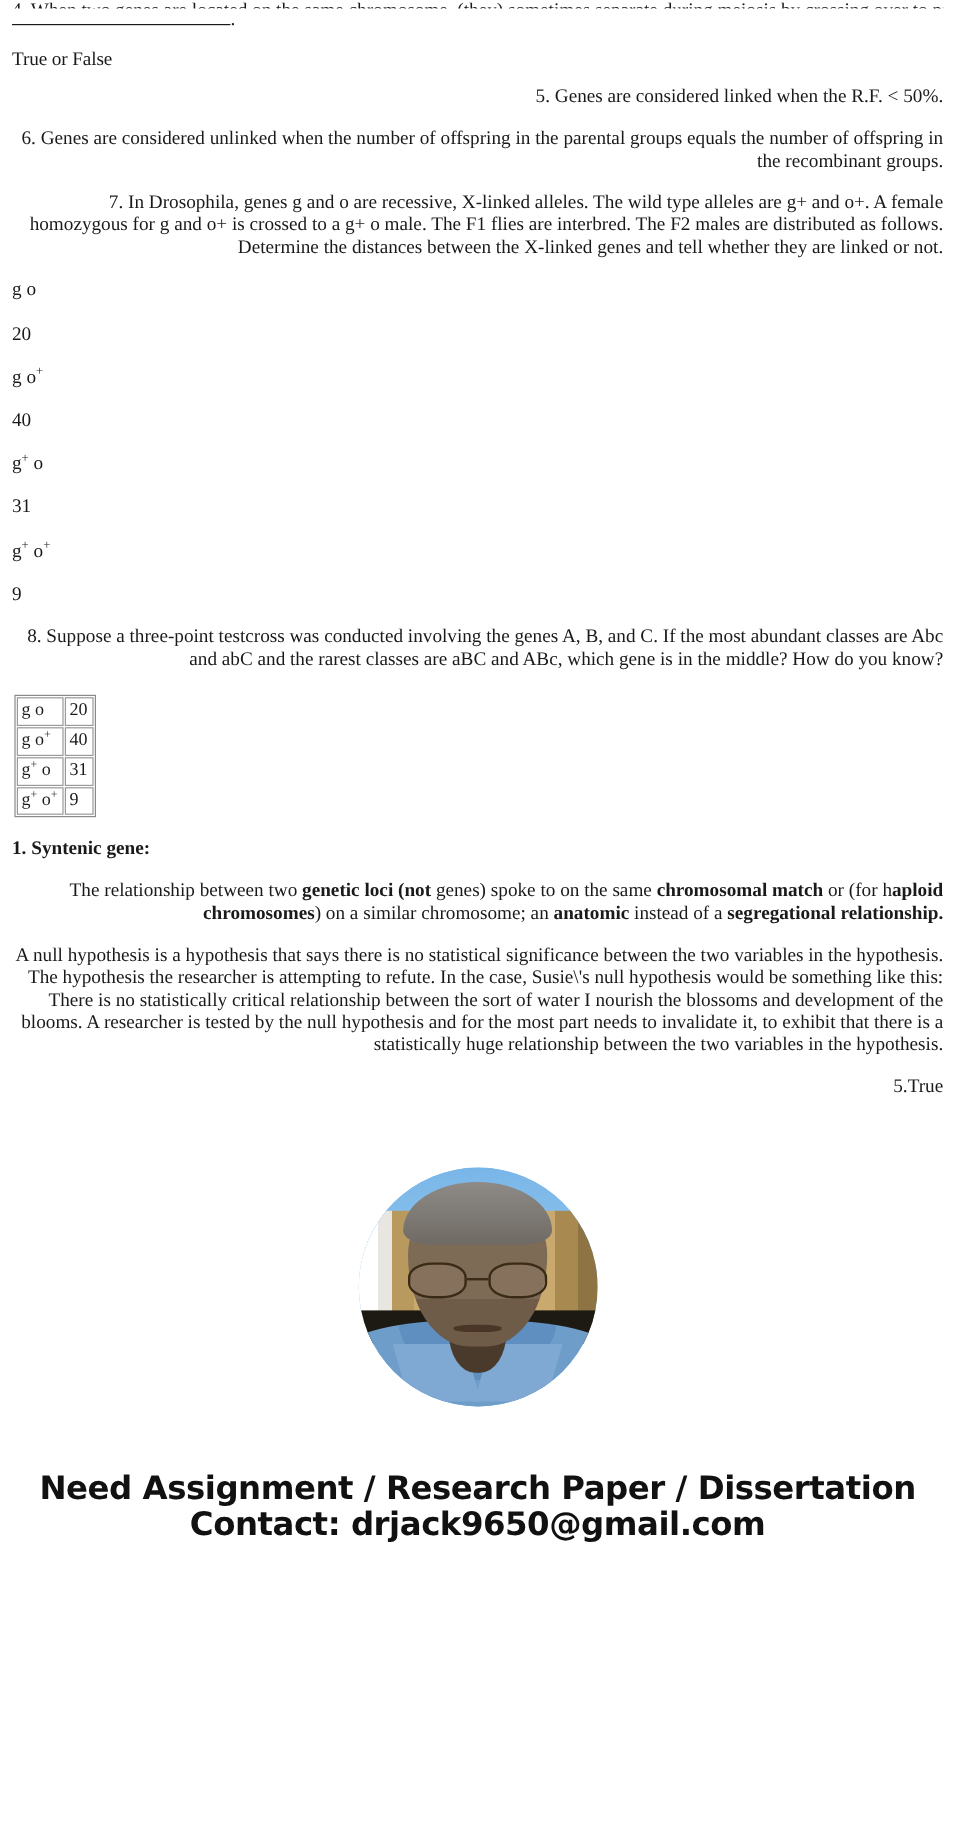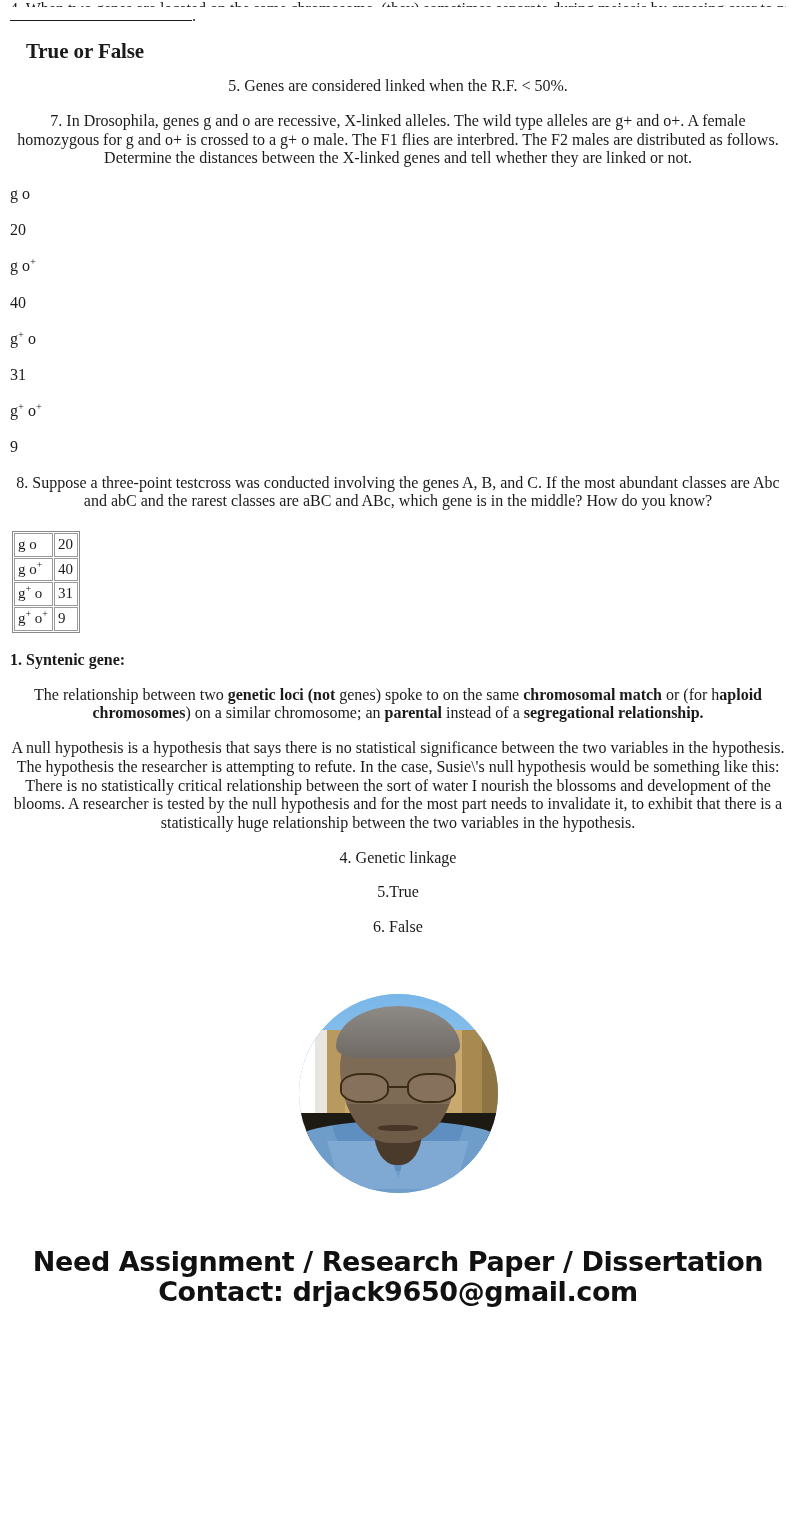--- a/index.html
+++ b/index.html
@@ -41,31 +41,31 @@
   }
   .blank-fill {
     display: inline-block;
     width: 182px;
     border-bottom: 1px solid #1a1a1a;
     height: 0.82em;
     vertical-align: baseline;
   }
 
   h3.section-head {
-    font-size: 21px;
-    font-weight: bold;
-    margin: 13px 0 13px 16px;
+    font-size: 16px;
+    font-weight: normal;
+    margin: 13px 0 13px 0;
     line-height: 1.2;
     letter-spacing: -0.1px;
   }
 
   p.para {
     margin: 0 0 16px 0;
     line-height: 1.17;
-    text-align: center;
+    text-align: right;
   }
 
   p.bold-lead {
     margin: 0 0 16px 0;
     font-weight: bold;
     line-height: 1.17;
   }
 
   .genotype {
     margin: 0 0 17px 0;
@@ -205,20 +205,21 @@
 <body>
 
 <div class="page">
 
   <div class="cut-line">4. When two genes are located on the same chromosome, (they) sometimes separate during meiosis by crossing over to produce offspring</div>
 
   <p class="blank-line-row"><span class="blank-fill"></span><span>.</span></p>
 
   <h3 class="section-head">True or False</h3>
   <p class="para">5. Genes are considered linked when the R.F. &lt; 50%.</p>
+  <p class="para">6. Genes are considered unlinked when the number of offspring in the parental groups equals the number of offspring in the recombinant groups.</p>
 
   <p class="para">7. In Drosophila, genes g and o are recessive, X-linked alleles. The wild type alleles are g+ and o+. A female homozygous for g and o+ is crossed to a g+ o male. The F1 flies are interbred. The F2 males are distributed as follows. Determine the distances between the X-linked genes and tell whether they are linked or not.</p>
 
   <p class="genotype"><span>g o</span></p>
   <p class="count">20</p>
 
   <p class="genotype">g o<sup>+</sup></p>
   <p class="count">40</p>
 
   <p class="genotype">g<sup>+</sup> o</p>
@@ -245,27 +246,25 @@
       </tr>
       <tr>
         <td class="geno"><span>g</span><sup>+</sup>&nbsp;<span>o</span><sup>+</sup></td>
         <td class="num">9</td>
       </tr>
     </tbody>
   </table>
 
 
   <p class="bold-lead">1. Syntenic gene:</p>
-  <p class="para"><span>The relationship between two </span><b>genetic loci (not</b><span> genes) spoke to on the same </span><b>chromosomal match</b><span> or (for h</span><b>aploid chromosomes</b><span>) on a similar chromosome; an </span><b>parental</b><span> instead of a </span><b>segregational relationship.</b></p>
+  <p class="para"><span>The relationship between two </span><b>genetic loci (not</b><span> genes) spoke to on the same </span><b>chromosomal match</b><span> or (for h</span><b>aploid chromosomes</b><span>) on a similar chromosome; an </span><b>anatomic</b><span> instead of a </span><b>segregational relationship.</b></p>
 
   <p class="para">A null hypothesis is a hypothesis that says there is no statistical significance between the two variables in the hypothesis. The hypothesis the researcher is attempting to refute. In the case, Susie\'s null hypothesis would be something like this: There is no statistically critical relationship between the sort of water I nourish the blossoms and development of the blooms. A researcher is tested by the null hypothesis and for the most part needs to invalidate it, to exhibit that there is a statistically huge relationship between the two variables in the hypothesis.</p>
 
-  <p class="para">4. Genetic linkage</p>
   <p class="para">5.True</p>
-  <p class="para">6. False</p>
 
   <div class="avatar-wrap">
     <div class="avatar">
       <div class="av-sky"></div>
       <div class="av-wood"></div>
       <div class="av-deskshadow"></div>
       <div class="av-shirt"></div>
       <div class="av-collar-l"></div>
       <div class="av-collar-r"></div>
       <div class="av-neck"></div>

